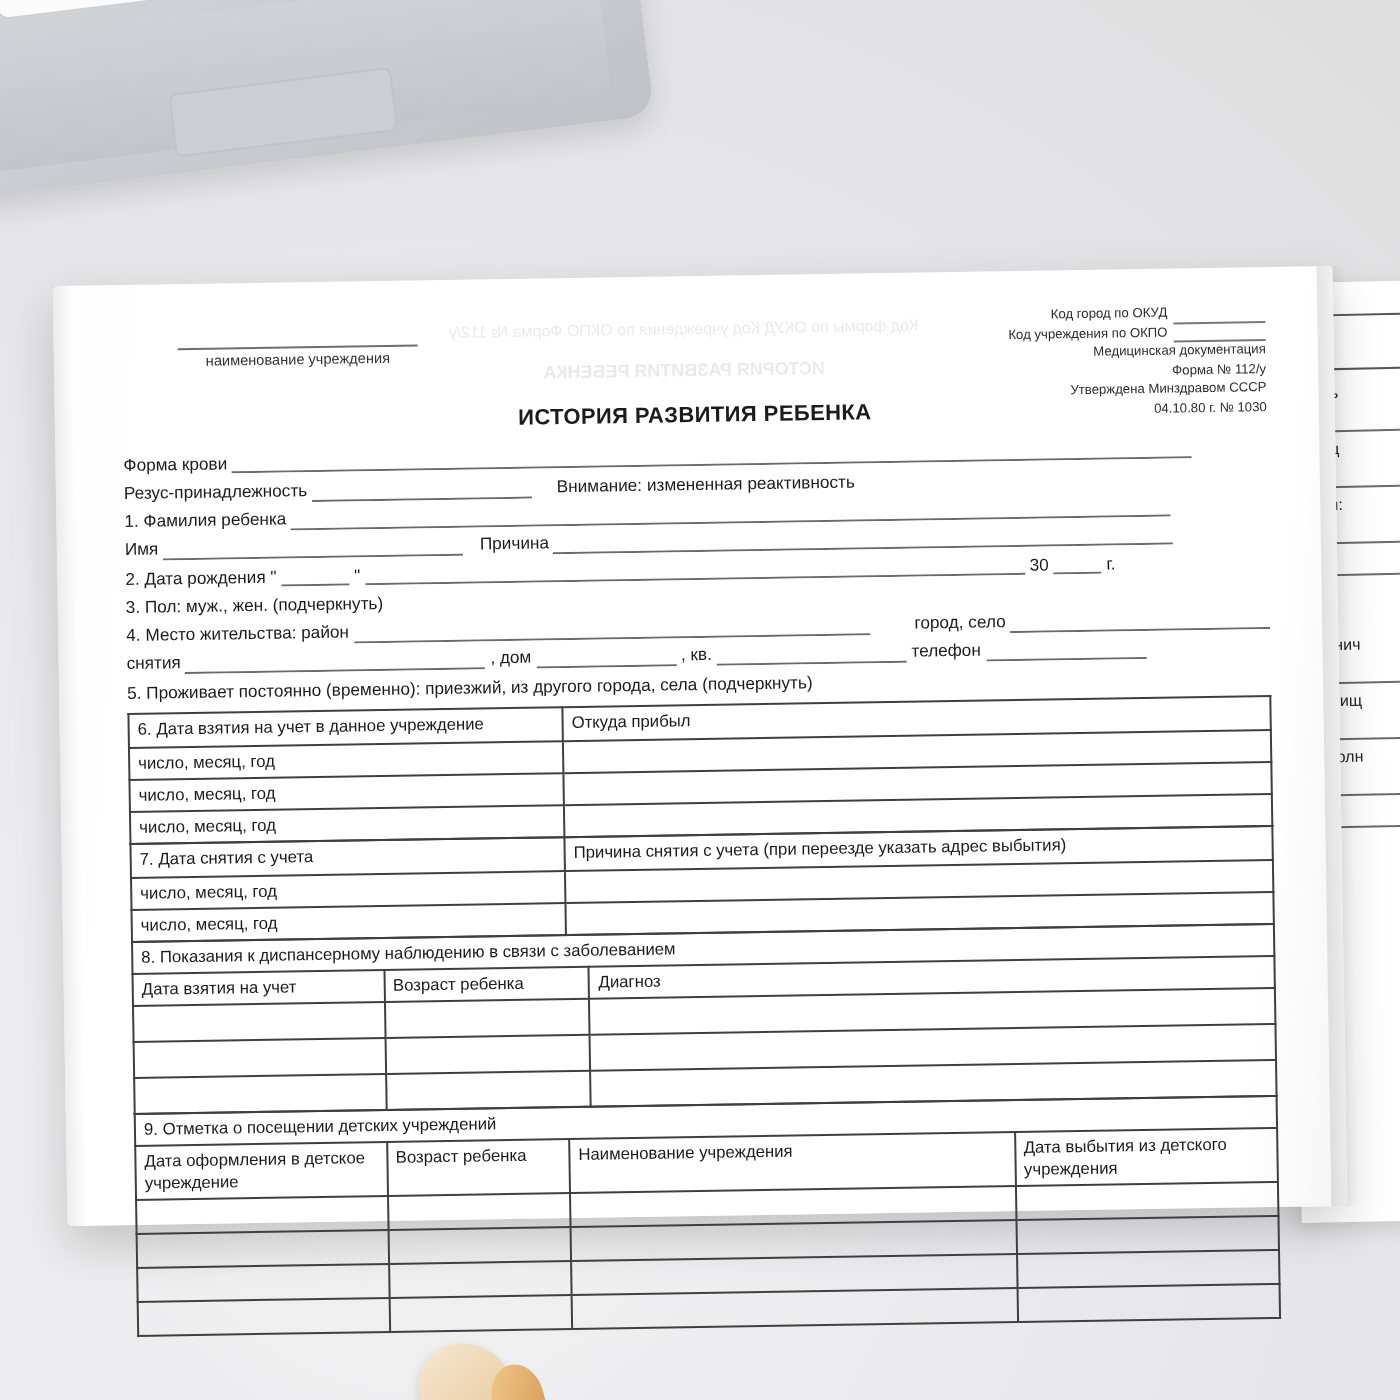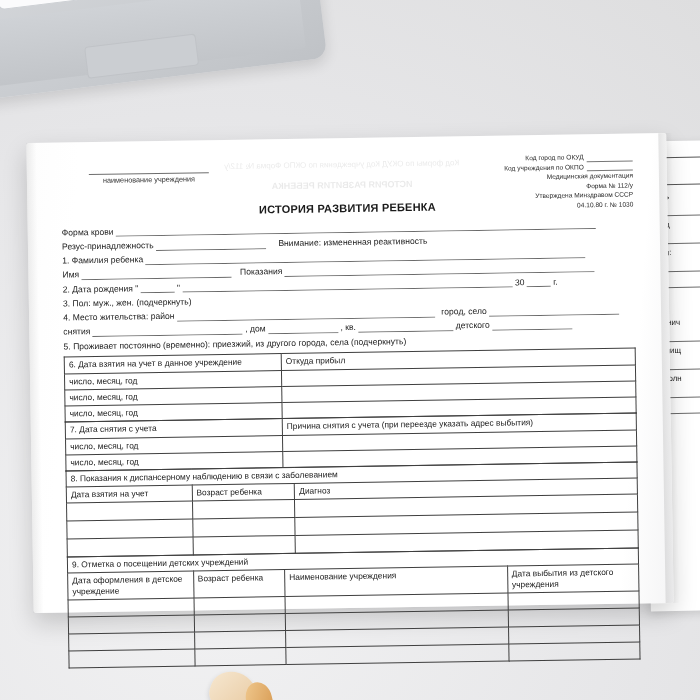--- a/index.html
+++ b/index.html
@@ -208,53 +208,53 @@
       </div>
 
       <div class="row">
         <span>1. Фамилия ребенка</span>
         <span class="fill" style="width:440px"></span>
       </div>
 
       <div class="row">
         <span>Имя</span>
         <span class="fill" style="width:150px"></span>
-        <span style="margin-left:6px">Показания</span>
+        <span style="margin-left:6px">Причина</span>
         <span class="fill" style="width:310px"></span>
       </div>
 
       <div class="row">
         <span>2. Дата рождения "</span>
         <span class="fill" style="width:34px"></span>
         <span>"</span>
         <span class="fill" style="width:330px"></span>
         <span>30</span>
         <span class="fill" style="width:24px"></span>
         <span>г.</span>
       </div>
 
       <div class="row">
         <span>3. Пол: муж., жен. (подчеркнуть)</span>
       </div>
 
       <div class="row">
         <span>4. Место жительства: район</span>
         <span class="fill" style="width:258px"></span>
-        <span style="margin-left:4px">город, село</span>
+        <span style="margin-left:20px">город, село</span>
         <span class="fill" style="width:130px"></span>
       </div>
 
       <div class="row">
         <span>снятия</span>
         <span class="fill" style="width:150px"></span>
         <span>, дом</span>
         <span class="fill" style="width:70px"></span>
         <span>, кв.</span>
         <span class="fill" style="width:95px"></span>
-        <span>детского</span>
+        <span>телефон</span>
         <span class="fill" style="width:80px"></span>
       </div>
 
       <div class="row">
         <span>5. Проживает постоянно (временно): приезжий, из другого города, села (подчеркнуть)</span>
       </div>
 
       <table>
         <tbody>
             <tr>

